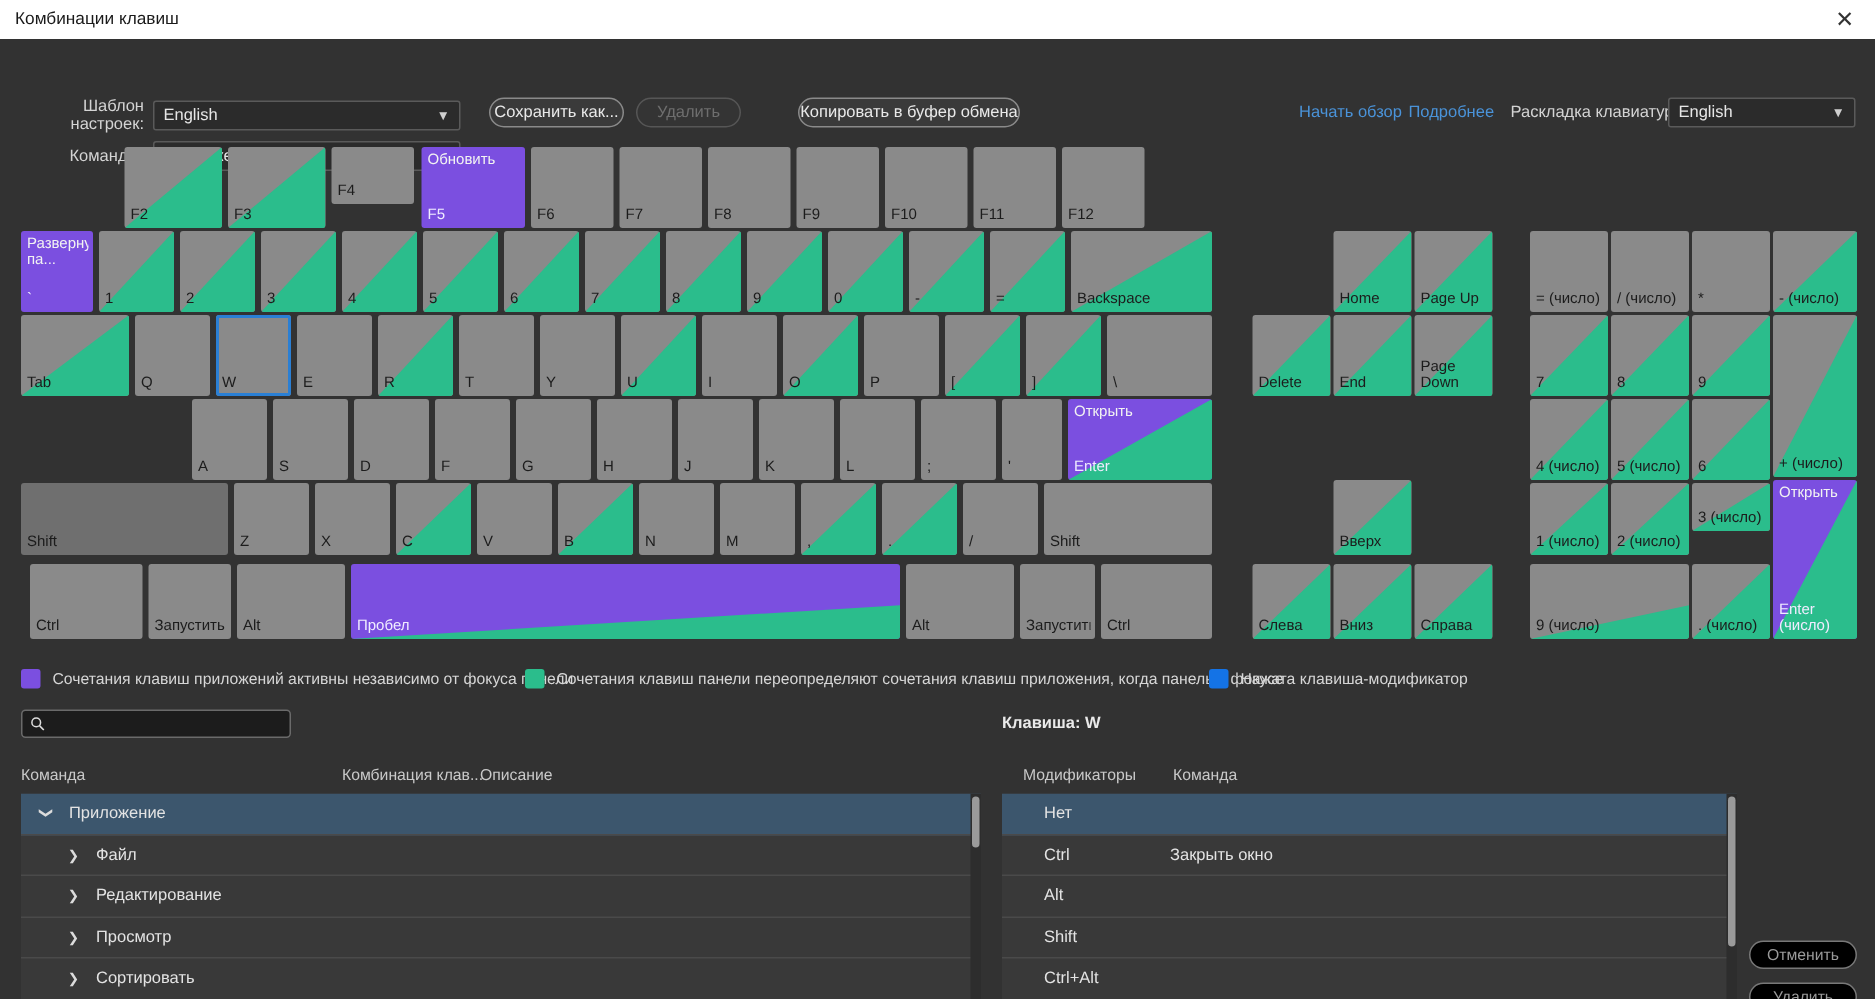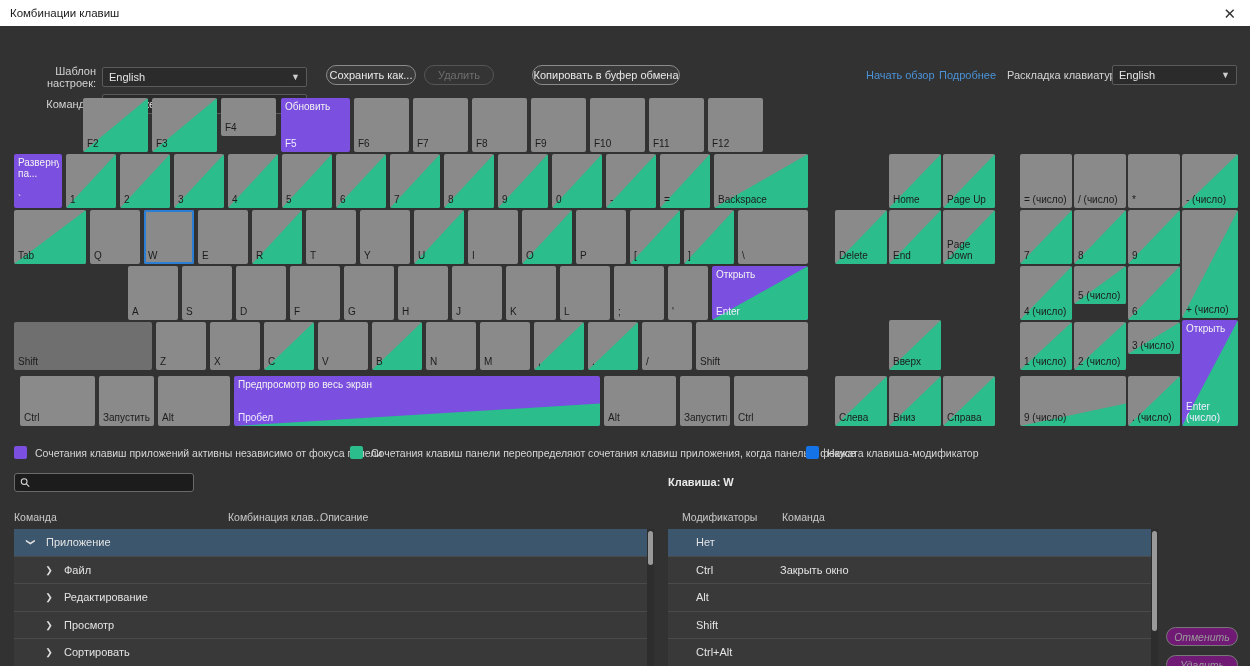--- a/index.html
+++ b/index.html
@@ -83,22 +83,22 @@
     height:27.5px; display:flex; align-items:center;
     border-bottom:1px solid #4a4a4a; font-size:11px; color:#e3e3e3;
   }
   .trow.sel { background:#3c566d; }
   .tw { position:absolute; right:0; top:0; width:7px; bottom:0; background:#2d2d2d; }
   .tw .thumb { position:absolute; left:1px; width:5px; background:#9a9a9a; border-radius:3px; }
   .arrow { display:inline-block; width:14px; text-align:center; color:#dcdcdc; font-size:9px; }
   .keylabel { position:absolute; font-size:11px; color:#eaeaea; font-weight:bold; }
   .rbtn {
     position:absolute; width:72px; height:19px; border-radius:10px;
-    border:1px solid #787878; background:#701a75; color:#9a9a9a;
-    font-size:10.5px; display:flex; align-items:center; justify-content:center;font-style:italic;
+    border:1px solid #787878; background:#000000; color:#9a9a9a;
+    font-size:10.5px; display:flex; align-items:center; justify-content:center;
   }
 </style>
 </head>
 <body>
 
 <div id="titlebar">
   <span>Комбинации клавиш</span>
   <span class="spacer"></span>
   <span id="close-x">✕</span>
 </div>
@@ -410,21 +410,20 @@
     <div class="key" style="left: 99px; top: 278px; width: 55px; height: 50px;">
       <div class="bot">Запустить</div>
     </div>
     <div class="key" style="left: 158px; top: 278px; width: 72px; height: 50px;">
       <div class="bot">Alt</div>
     </div>
     <div class="key purple" style="left: 234px; top: 278px; width: 366px; height: 50px;">
       <div class="tri"><svg width="100%" height="100%" viewBox="0 0 100 100" preserveAspectRatio="none">
           <polygon points="0,100 100,100 100,55" fill="#2bbd8c"></polygon>
         </svg></div>
-      <div class="top">Предпросмотр во весь экран</div>
       <div class="bot">Пробел</div>
     </div>
     <div class="key" style="left: 604px; top: 278px; width: 72px; height: 50px;">
       <div class="bot">Alt</div>
     </div>
     <div class="key" style="left: 680px; top: 278px; width: 50px; height: 50px;">
       <div class="bot">Запустить</div>
     </div>
     <div class="key" style="left: 734px; top: 278px; width: 74px; height: 50px;">
       <div class="bot">Ctrl</div>
@@ -521,21 +520,21 @@
           <polygon points="0,100 100,100 100,0" fill="#2bbd8c"></polygon>
         </svg></div>
       <div class="bot">+ (число)</div>
     </div>
     <div class="key" style="left: 1020px; top: 168px; width: 52px; height: 54px;">
       <div class="tri"><svg width="100%" height="100%" viewBox="0 0 100 100" preserveAspectRatio="none">
           <polygon points="0,100 100,100 100,0" fill="#2bbd8c"></polygon>
         </svg></div>
       <div class="bot">4 (число)</div>
     </div>
-    <div class="key" style="left: 1074px; top: 168px; width: 52px; height: 38px;">
+    <div class="key" style="left: 1074px; top: 168px; width: 52px; height: 54px;">
       <div class="tri"><svg width="100%" height="100%" viewBox="0 0 100 100" preserveAspectRatio="none">
           <polygon points="0,100 100,100 100,0" fill="#2bbd8c"></polygon>
         </svg></div>
       <div class="bot">5 (число)</div>
     </div>
     <div class="key" style="left: 1128px; top: 168px; width: 52px; height: 54px;">
       <div class="tri"><svg width="100%" height="100%" viewBox="0 0 100 100" preserveAspectRatio="none">
           <polygon points="0,100 100,100 100,0" fill="#2bbd8c"></polygon>
         </svg></div>
       <div class="bot">6</div>

